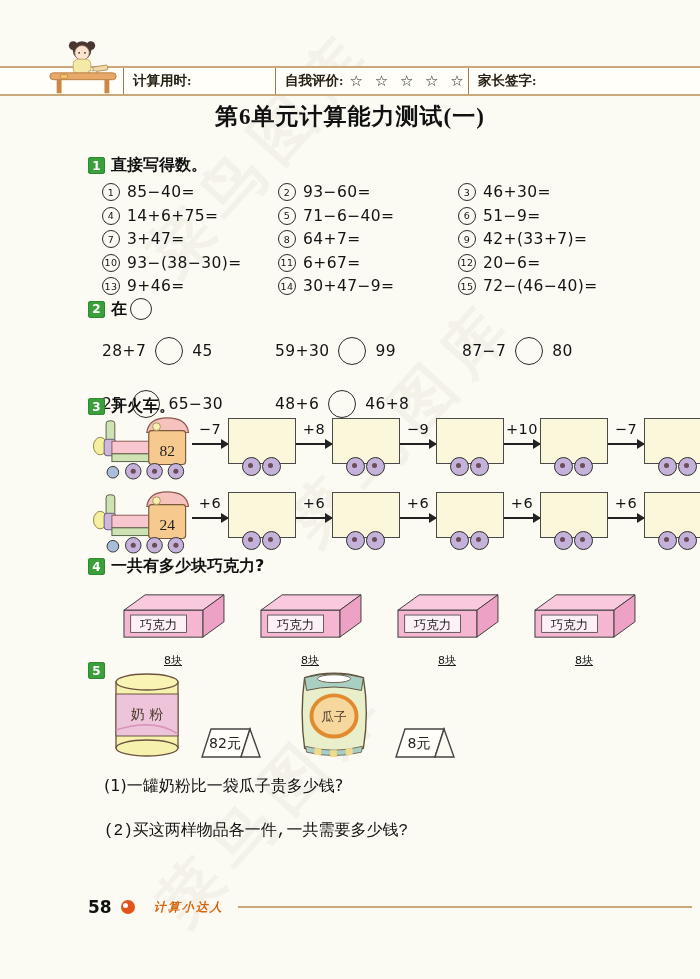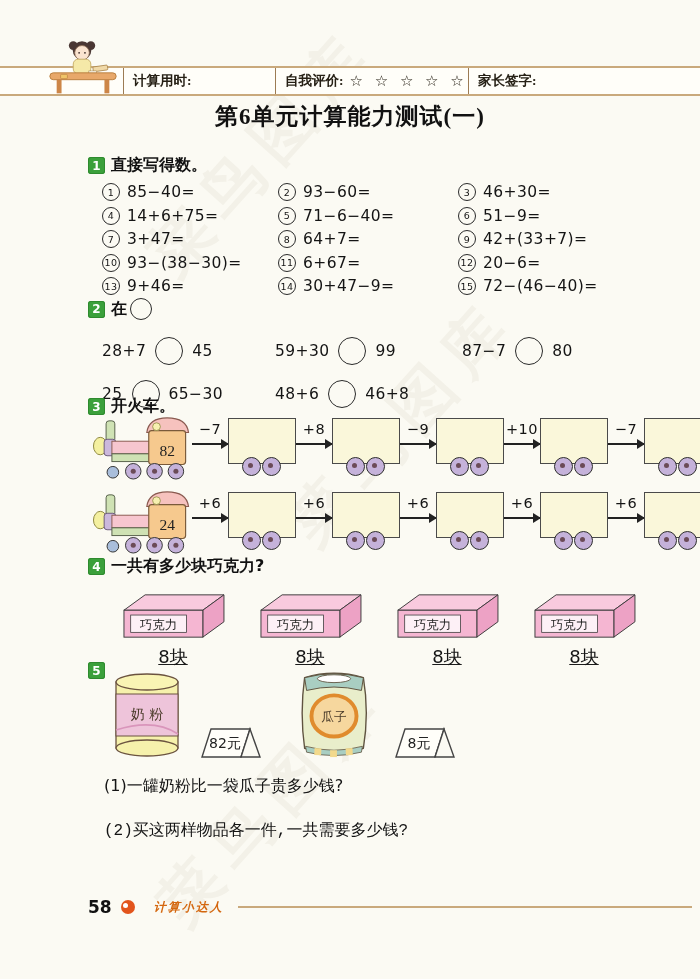--- a/index.html
+++ b/index.html
@@ -34,21 +34,21 @@
          box-shadow:inset 0 0 0 1px #2e8a2e;}
   .mathtxt{font-size:15.5px;letter-spacing:0.4px;color:#141414;}
 
   
   .probgrid{display:grid;grid-template-columns:176px 180px auto;margin:6px 0 0 14px;row-gap:3.5px;}
   .prob{display:flex;align-items:center;height:20px;}
   .cnum{flex:none;width:16px;height:16px;border:1px solid #2a2a2a;border-radius:50%;display:inline-flex;
         align-items:center;justify-content:center;font-size:9.5px;margin-right:7px;color:#141414;}
 
   
-  .cmpgrid{display:grid;grid-template-columns:173px 187px auto;margin:16px 0 0 14px;row-gap:13px;}
+  .cmpgrid{display:grid;grid-template-columns:173px 187px auto;margin:16px 0 0 14px;row-gap:23px;}
   .cmp{display:flex;align-items:center;height:30px;}
   .bigcircle{flex:none;width:26px;height:26px;border:1.6px solid #2a2a2a;border-radius:50%;margin:0 9px;background:transparent;}
   .inlinecircle{display:inline-block;width:20px;height:20px;border:1.4px solid #2a2a2a;border-radius:50%;
         vertical-align:-4px;margin:0 3px;}
 
   
   .train{position:absolute;left:90px;display:flex;align-items:flex-start;}
   .tseg{display:flex;align-items:flex-start;}
   .tarrow{display:flex;flex-direction:column;align-items:center;width:36px;margin-top:4px;}
   .op{font-size:14.5px;height:18px;line-height:18px;color:#141414;letter-spacing:0.5px;}
@@ -57,21 +57,21 @@
                 border-top:5px solid transparent;border-bottom:5px solid transparent;}
   .car{width:66px;height:44px;background:#faf7da;border:1.5px solid #4a4a4a;position:relative;margin-top:2px;}
   .wheel{position:absolute;bottom:-13px;width:17px;height:17px;border-radius:50%;background:#c5b2da;
          border:1.2px solid #2e2e2e;}
   .wheel::after{content:"";position:absolute;left:5px;top:5px;width:5px;height:5px;border-radius:50%;background:#6b4b57;}
   .w1{left:13px;} .w2{left:33px;}
 
   
   .chocrow{display:flex;gap:19px;margin:14px 0 0 26px;text-decoration:underline;}
   .choco{display:flex;flex-direction:column;align-items:center;}
-  .choclabel{font-size:18px;margin-top:4px;color:#141414;}
+  .choclabel{font-size:11px;margin-top:12px;color:#141414;}
 
   
   .goods{position:absolute;left:112px;top:664px;display:flex;align-items:flex-end;}
   .question{position:absolute;left:104px;font-size:16px;color:#141414;}
 
   
   .footer{position:absolute;left:88px;right:8px;top:897px;display:flex;align-items:center;}
   .pagenum{font-weight:700;font-size:17px;color:#111;}
   .fdot{width:14px;height:14px;border-radius:50%;margin-left:9px;position:relative;background:#e2541c;}
   .fdot::after{content:"";position:absolute;left:2.5px;top:2.5px;width:5px;height:5px;border-radius:50%;background:#fff;}

